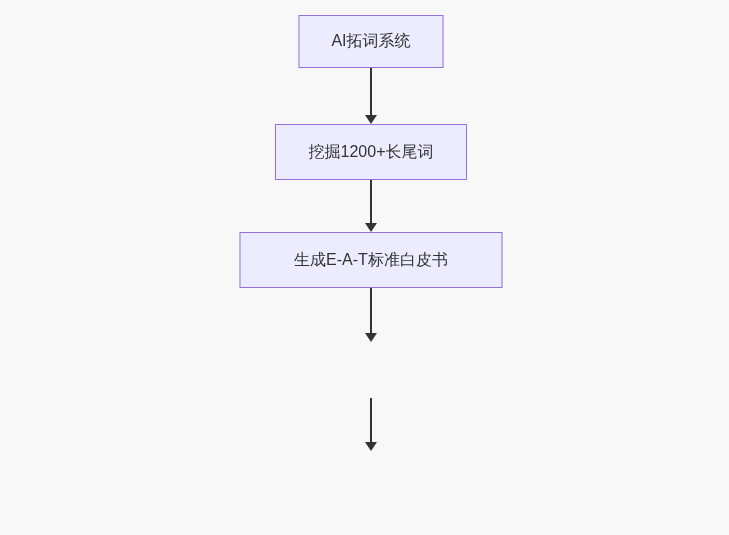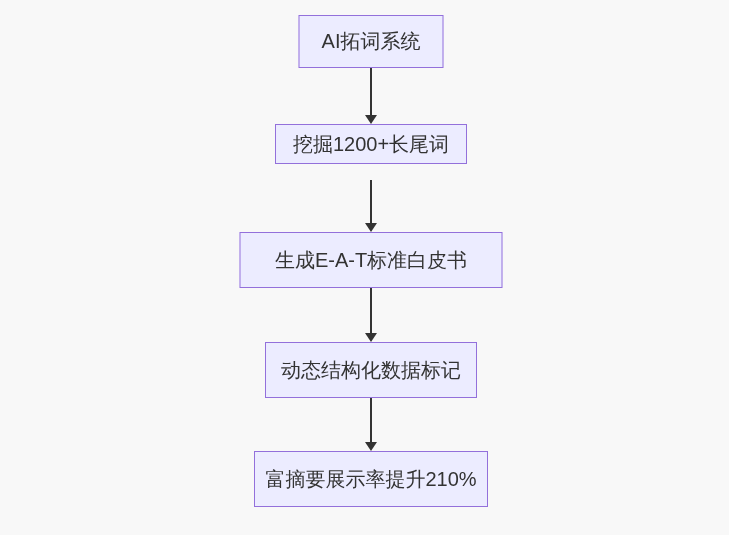--- a/index.html
+++ b/index.html
@@ -15,21 +15,21 @@
     font-family: "Liberation Sans", "DejaVu Sans", sans-serif;
   }
   .node {
     position: absolute;
     left: 371px;
     transform: translateX(-50%);
     box-sizing: border-box;
     background: #ECECFF;
     border: 1px solid #9370DB;
     color: #333333;
-    font-size: 20px;
+    font-size: 16px;
     display: flex;
     align-items: center;
     justify-content: center;
     text-align: center;
     white-space: nowrap;
   }
   .edge {
     position: absolute;
     left: 371px;
     transform: translateX(-50%);
@@ -57,44 +57,38 @@
 
   <div class="node" style="top:15px; width:145px; height:53px;">
     <span>AI拓词系统</span>
   </div>
 
   <div class="edge" style="top:68px; height:56px;">
     <div class="line"></div>
     <div class="head"></div>
   </div>
 
-  <div class="node" style="top:124px; width:192px; height:40px;">
+  <div class="node" style="top:124px; width:192px; height:56px;">
     <span>挖掘1200+长尾词</span>
   </div>
 
   <div class="edge" style="top:180px; height:52px;">
     <div class="line"></div>
     <div class="head"></div>
   </div>
 
   <div class="node" style="top:232px; width:263px; height:56px;">
     <span>生成E-A-T标准白皮书</span>
   </div>
 
   <div class="edge" style="top:288px; height:54px;">
     <div class="line"></div>
     <div class="head"></div>
   </div>
 
-  <div class="node" style="top:342px; width:212px; height:56px;">
-    <span>动态结构化数据标记</span>
-  </div>
 
   <div class="edge" style="top:398px; height:53px;">
     <div class="line"></div>
     <div class="head"></div>
   </div>
 
-  <div class="node" style="top:451px; width:234px; height:56px;">
-    <span>富摘要展示率提升210%</span>
-  </div>
 
 </div>
 
 </body></html>

